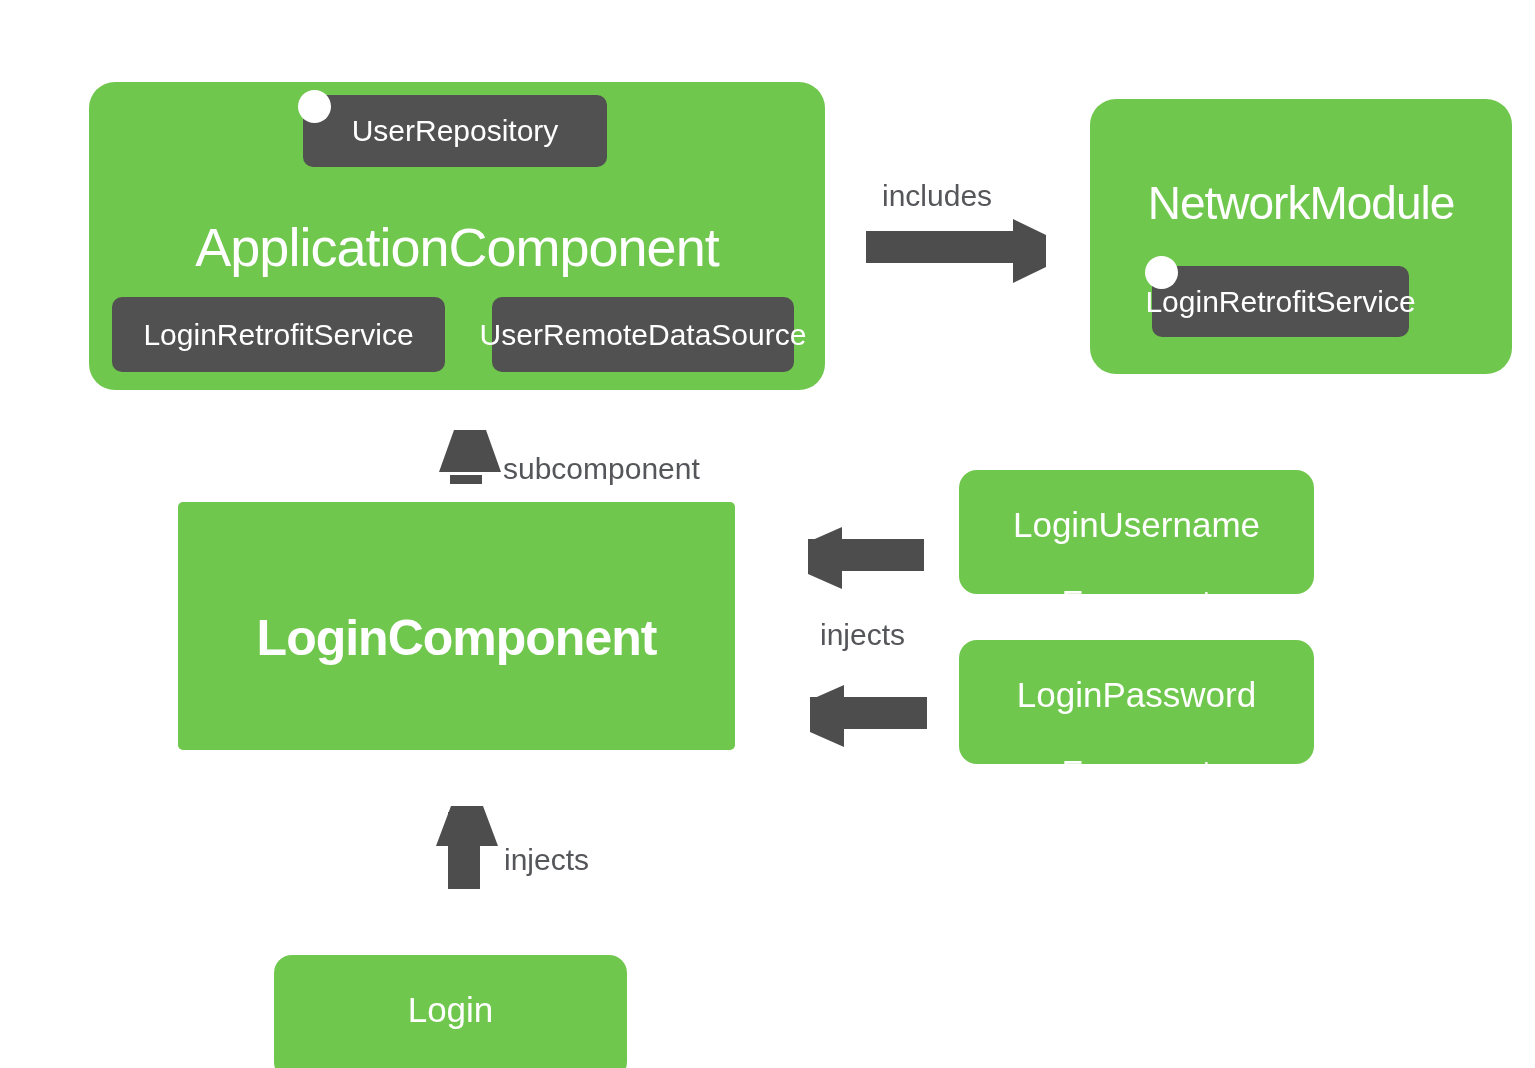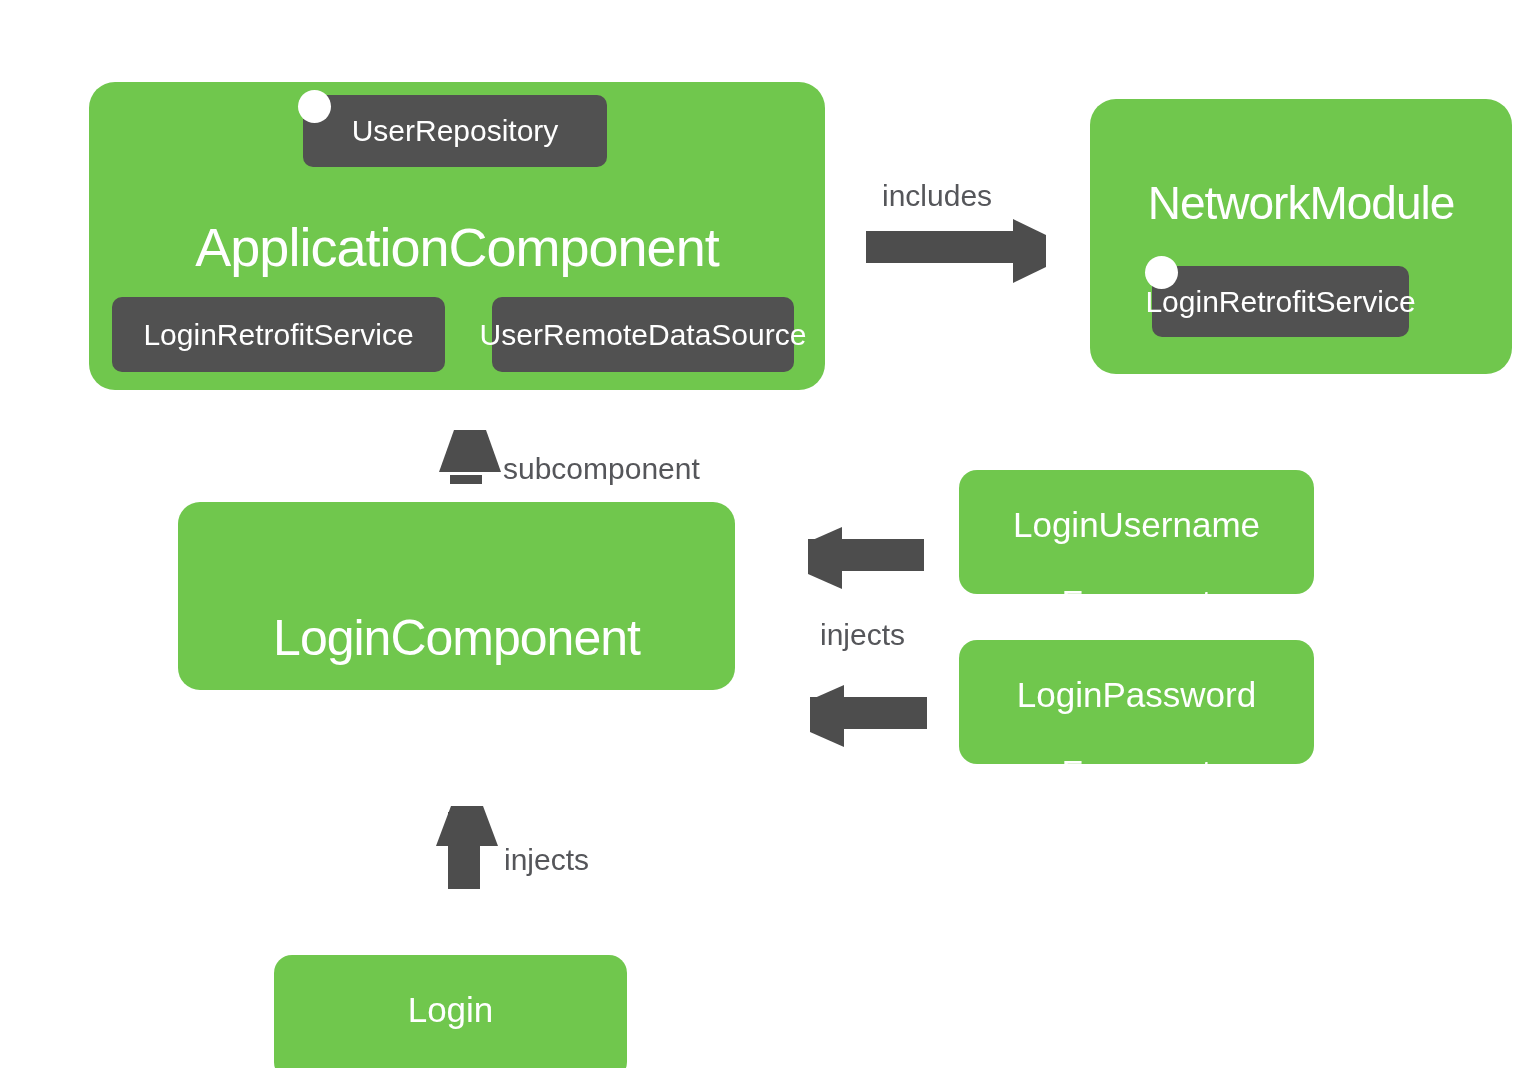--- a/index.html
+++ b/index.html
@@ -69,21 +69,21 @@
     <div class="badge" style="left:62px;top:167px;width:257px;height:71px;">
       <span class="dot" style="left:-7px;top:-10px;"></span>
       <span>LoginRetrofitService</span>
     </div>
   </div>
 
   <div class="head-up" style="left:407px;top:366px;"></div>
   <div class="dash-v" style="left:418px;top:419px;height:42px;"></div>
   <div class="label" style="left:455px;top:404px;">subcomponent</div>
 
-  <div class="box" style="left:146px;top:470px;width:557px;height:188px;border-radius:22px;">
+  <div class="box" style="left:146px;top:470px;width:557px;height:248px;border-radius:5px;font-weight:bold;">
     <div class="title" style="top:95px;font-size:50px;">LoginComponent</div>
   </div>
 
   <div class="head-left" style="left:744px;top:495px;"></div>
   <div class="shaft-h" style="left:776px;top:507px;width:116px;"></div>
   <div class="label" style="left:772px;top:570px;">injects</div>
   <div class="head-left" style="left:746px;top:653px;"></div>
   <div class="shaft-h" style="left:778px;top:665px;width:117px;"></div>
 
   <div class="box two-line" style="left:927px;top:438px;width:355px;height:124px;">

